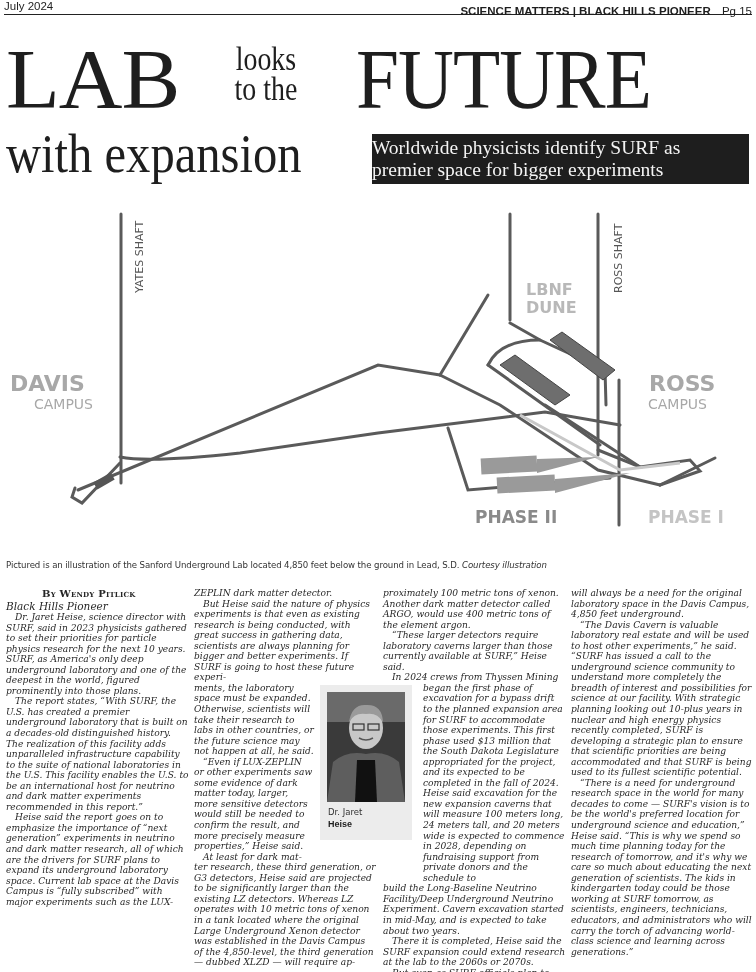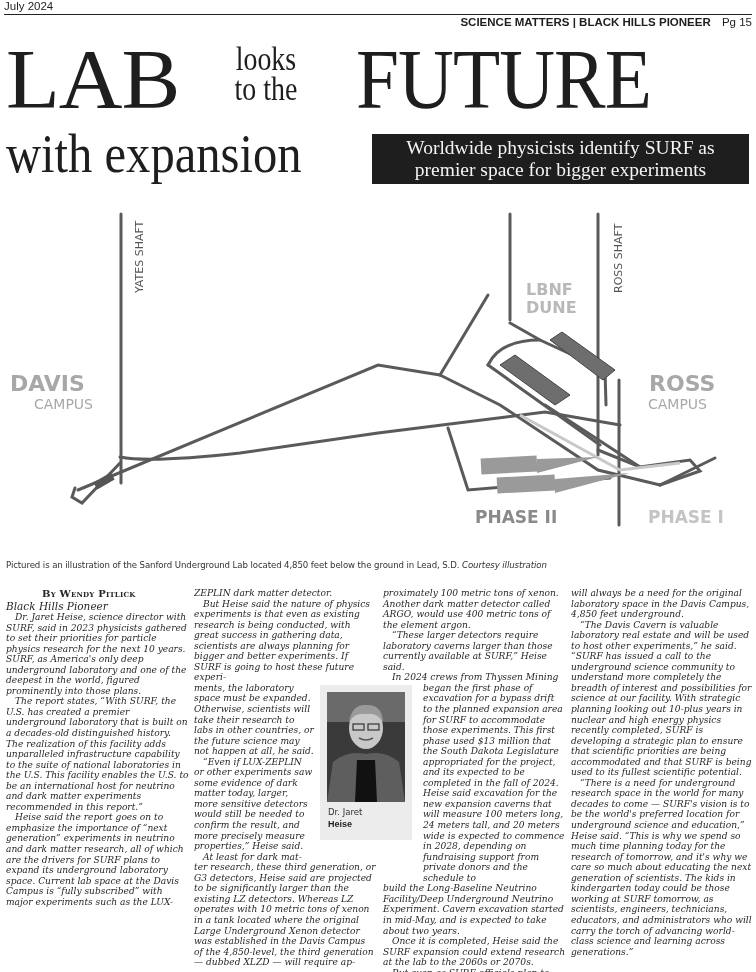--- a/index.html
+++ b/index.html
@@ -1,28 +1,28 @@
 <!DOCTYPE html>
 <html><head>
 <meta charset="utf-8">
 <style>
   html, body { margin: 0; padding: 0; background: #fff; }
   body { width: 756px; height: 972px; position: relative; overflow: hidden; color: #1e1e1e; font-family: "DejaVu Serif", serif; }
   .topbar { position: absolute; left: 4px; right: 4px; top: 0; height: 14px; border-bottom: 1.5px solid #222; font-family: "Liberation Sans", sans-serif; font-size: 11.5px; line-height: 12px; }
   .topbar .date { position: absolute; left: 0; top: 0; }
-  .topbar .right { position: absolute; right: 0; top: 16px; text-align: center; }
+  .topbar .right { position: absolute; right: 0; top: 5px; text-align: center; }
   .topbar .pub { font-weight: bold; }
   .topbar .pg { margin-left: 8px; }
 
   .headline { position: absolute; left: 0; top: 30px; width: 756px; height: 160px; }
   .hl-lab { position: absolute; left: 6px; top: 8px; font-family: "Liberation Serif", serif; font-size: 84px; line-height: 84px; transform: scaleX(1.05); transform-origin: left top; color: #1e1e1e; letter-spacing: -1px; }
   .hl-looks { position: absolute; left: 220px; top: 14px; font-family: "Liberation Serif", serif; font-size: 34px; line-height: 30px; text-align: center; width: 112px; transform: scaleX(0.82); transform-origin: left top; }
   .hl-future { position: absolute; left: 356px; top: 8px; font-family: "Liberation Serif", serif; font-size: 84px; line-height: 84px; transform: scaleX(0.92); transform-origin: left top; letter-spacing: -1px; }
   .hl-with { position: absolute; left: 6px; top: 96px; font-family: "Liberation Serif", serif; font-size: 54px; line-height: 56px; transform: scaleX(0.9); transform-origin: left top; }
-  .deck { position: absolute; left: 372px; top: 104px; width: 377px; height: 50px; background: #1e1e1e; color: #f4f4f4; font-family: "Liberation Serif", serif; font-size: 19.5px; line-height: 22px; padding: 3px 0 0 0; box-sizing: border-box; text-align: center; }
+  .deck { position: absolute; left: 372px; top: 104px; width: 377px; height: 50px; background: #1e1e1e; color: #f4f4f4; font-family: "Liberation Serif", serif; font-size: 19.5px; line-height: 22px; padding: 3px 0 0 0; box-sizing: border-box; }
 
   .illus { position: absolute; left: 0; top: 205px; width: 756px; height: 345px; }
   .caption { position: absolute; left: 6px; top: 560px; font-family: "DejaVu Sans", sans-serif; font-size: 8.6px; color: #333; letter-spacing: -0.1px; }
   .caption em { font-style: italic; }
 
   .col { position: absolute; top: 588px; font-family: "DejaVu Serif", serif; font-size: 9.1px; line-height: 10.55px; color: #262626; text-align: left; }
   .col p { margin: 0; text-indent: 9px; font-style: italic; }
   .col p.noind { text-indent: 0; }
   .c1 { left: 6px; width: 184px; }
   .c2 { left: 194px; width: 182px; }
@@ -165,21 +165,21 @@
 </div>
 
 <div class="col c3">
   <p class="noind">proximately 100 metric tons of xenon. Another dark matter detector called ARGO, would use 400 metric tons of the element argon.</p>
   <p>“These larger detectors require laboratory caverns larger than those currently available at SURF,” Heise said.</p>
   <p>In 2024 crews from Thyssen Mining</p>
   <div style="margin-left:40px">
     <p class="noind">began the first phase of excavation for a bypass drift to the planned expansion area for SURF to accommodate those experiments. This first phase used $13 million that the South Dakota Legislature appropriated for the project, and its expected to be completed in the fall of 2024. Heise said excavation for the new expansion caverns that will measure 100 meters long, 24 meters tall, and 20 meters wide is expected to commence in 2028, depending on fundraising support from private donors and the schedule to</p>
   </div>
   <p class="noind">build the Long-Baseline Neutrino Facility/Deep Underground Neutrino Experiment. Cavern excavation started in mid-May, and is expected to take about two years.</p>
-  <p>Once it is completed, Heise said the SURF expansion could extend research at the lab to the 2060s or 2070s.</p>
+  <p>There it is completed, Heise said the SURF expansion could extend research at the lab to the 2060s or 2070s.</p>
   <p>But even as SURF officials plan to expand their space, Heise said there</p>
 </div>
 
 <div class="col c4">
   <p class="noind">will always be a need for the original laboratory space in the Davis Campus, 4,850 feet underground.</p>
   <p>“The Davis Cavern is valuable laboratory real estate and will be used to host other experiments,” he said. “SURF has issued a call to the underground science community to understand more completely the breadth of interest and possibilities for science at our facility. With strategic planning looking out 10-plus years in nuclear and high energy physics recently completed, SURF is developing a strategic plan to ensure that scientific priorities are being accommodated and that SURF is being used to its fullest scientific potential.</p>
   <p>“There is a need for underground research space in the world for many decades to come — SURF's vision is to be the world's preferred location for underground science and education,” Heise said. “This is why we spend so much time planning today for the research of tomorrow, and it's why we care so much about educating the next generation of scientists. The kids in kindergarten today could be those working at SURF tomorrow, as scientists, engineers, technicians, educators, and administrators who will carry the torch of advancing world-class science and learning across generations.”</p>
 </div>
 
 </body></html>

